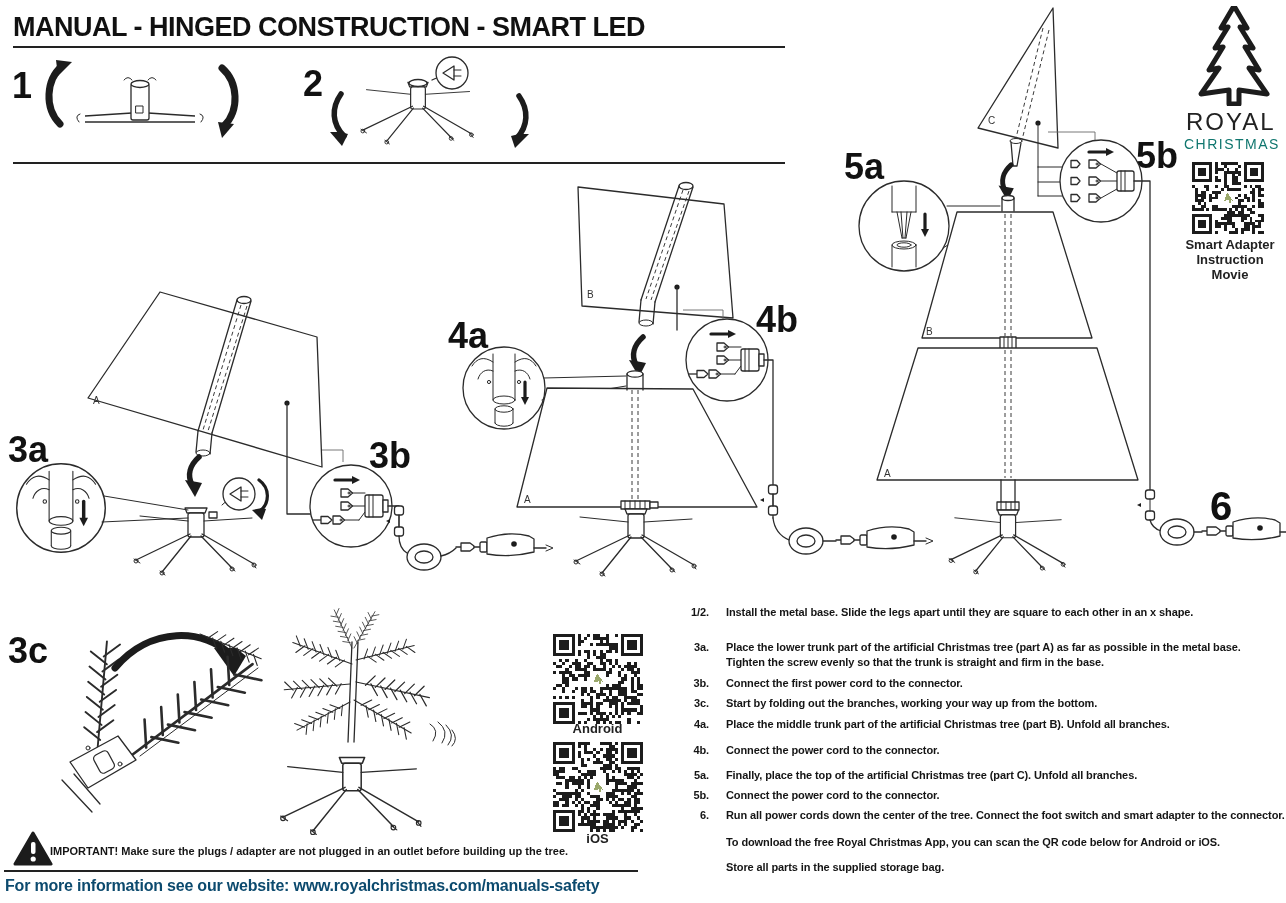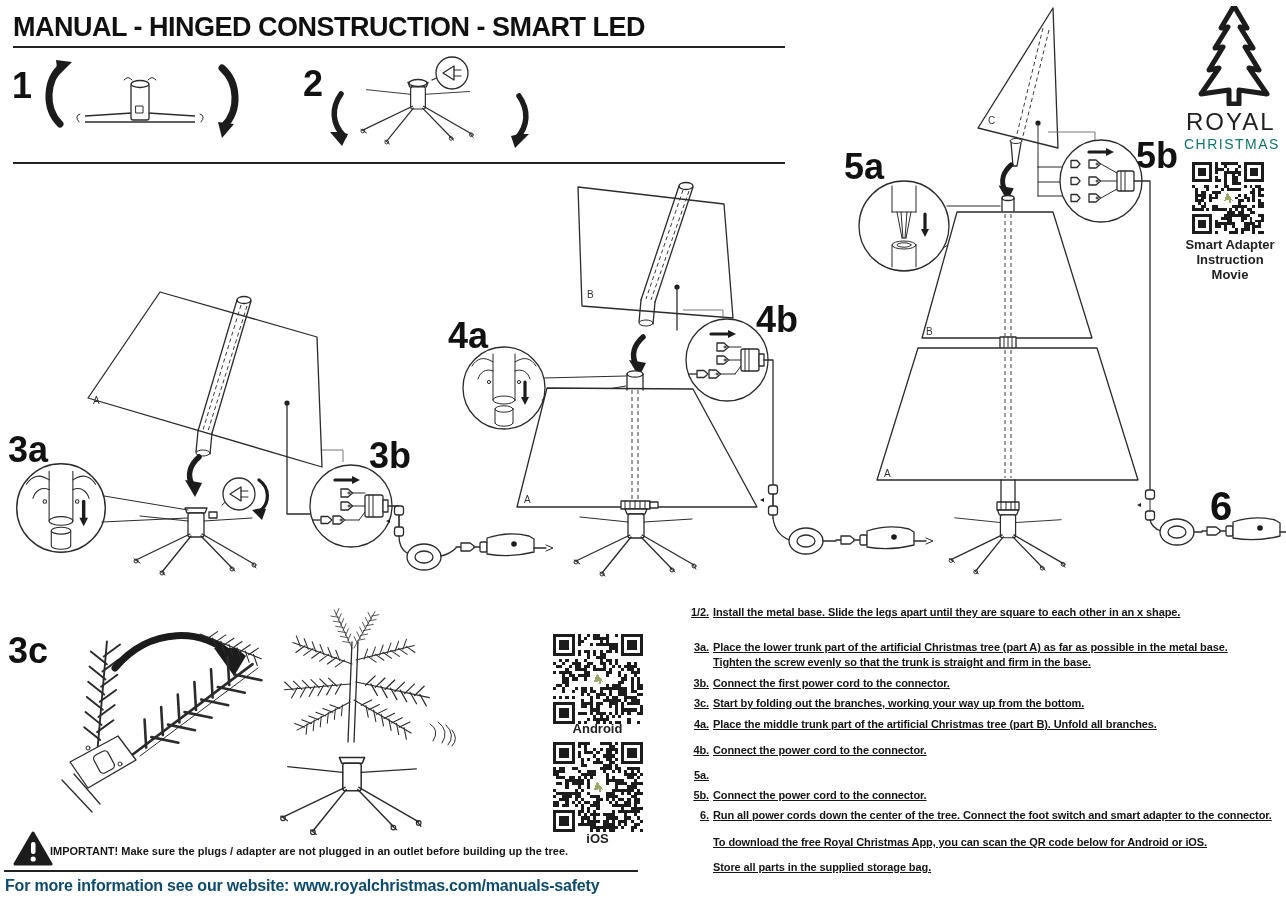--- a/index.html
+++ b/index.html
@@ -3,21 +3,21 @@
 <meta charset="utf-8">
 <style>
   :root{ --ink:#1f1f1f; }
   *{margin:0;padding:0;box-sizing:border-box;}
   body{background:#888;font-family:"Liberation Sans",sans-serif;}
   #page{position:relative;width:1286px;height:903px;background:#fff;overflow:hidden;color:var(--ink);}
   .abs{position:absolute;}
   .title{left:13px;top:12px;font-size:27px;font-weight:bold;letter-spacing:-0.5px;color:#111;white-space:nowrap;}
   .rule{height:2px;background:#222;}
   .stepnum{font-weight:bold;font-size:36px;color:#111;line-height:1;}
-  .ins-row{left:683px;width:600px;display:flex;gap:4px;font-size:11px;font-weight:bold;letter-spacing:-0.1px;color:#151515;white-space:nowrap;text-decoration:underline;}
+  .ins-row{left:683px;width:600px;display:flex;gap:17px;font-size:11px;font-weight:bold;letter-spacing:-0.1px;color:#151515;white-space:nowrap;}
   .ins-row .lb{display:inline-block;min-width:26px;text-align:right;flex:0 0 26px;}
   .warn-text{left:50px;top:845px;font-size:11px;font-weight:bold;white-space:nowrap;color:#151515;}
   .footer{left:5px;top:877px;font-size:16px;font-weight:bold;letter-spacing:-0.2px;color:#0c4a6e;white-space:nowrap;}
   .logo-top{left:1186px;top:108px;width:92px;font-size:24px;letter-spacing:2px;color:#222;font-weight:normal;}
   .logo-bottom{left:1184px;top:136px;width:96px;text-align:left;font-size:14px;letter-spacing:1.5px;color:#0f766e;}
   .qr-cap{font-size:13px;font-weight:bold;text-align:center;color:#222;line-height:1.15;}
   svg{display:block;}
   .ln{fill:none;stroke:#2b2b2b;stroke-width:1.3;stroke-linecap:round;stroke-linejoin:round;}
   .ln2{fill:none;stroke:#2b2b2b;stroke-width:1;stroke-linecap:round;stroke-linejoin:round;}
   .lnw{fill:#fff;stroke:#2b2b2b;stroke-width:1.3;stroke-linejoin:round;}
@@ -1198,20 +1198,21 @@
     <div class="abs ins-row" style="top:718px;">
         <span class="lb">4a.</span>
         <span class="tx">Place the middle trunk part of the artificial Christmas tree (part B). Unfold all branches.</span>
       </div>
     <div class="abs ins-row" style="top:744px;">
         <span class="lb">4b.</span>
         <span class="tx">Connect the power cord to the connector.</span>
       </div>
     <div class="abs ins-row" style="top:769px;">
         <span class="lb">5a.</span>
+        <span class="tx">Finally, place the top of the artificial Christmas tree (part C). Unfold all branches.</span>
       </div>
     <div class="abs ins-row" style="top:789px;">
         <span class="lb">5b.</span>
         <span class="tx">Connect the power cord to the connector.</span>
       </div>
     <div class="abs ins-row" style="top:809px;">
         <span class="lb">6.</span>
         <span class="tx">Run all power cords down the center of the tree. Connect the foot switch and smart adapter to the connector.</span>
       </div>
     <div class="abs ins-row" style="top:836px;">

